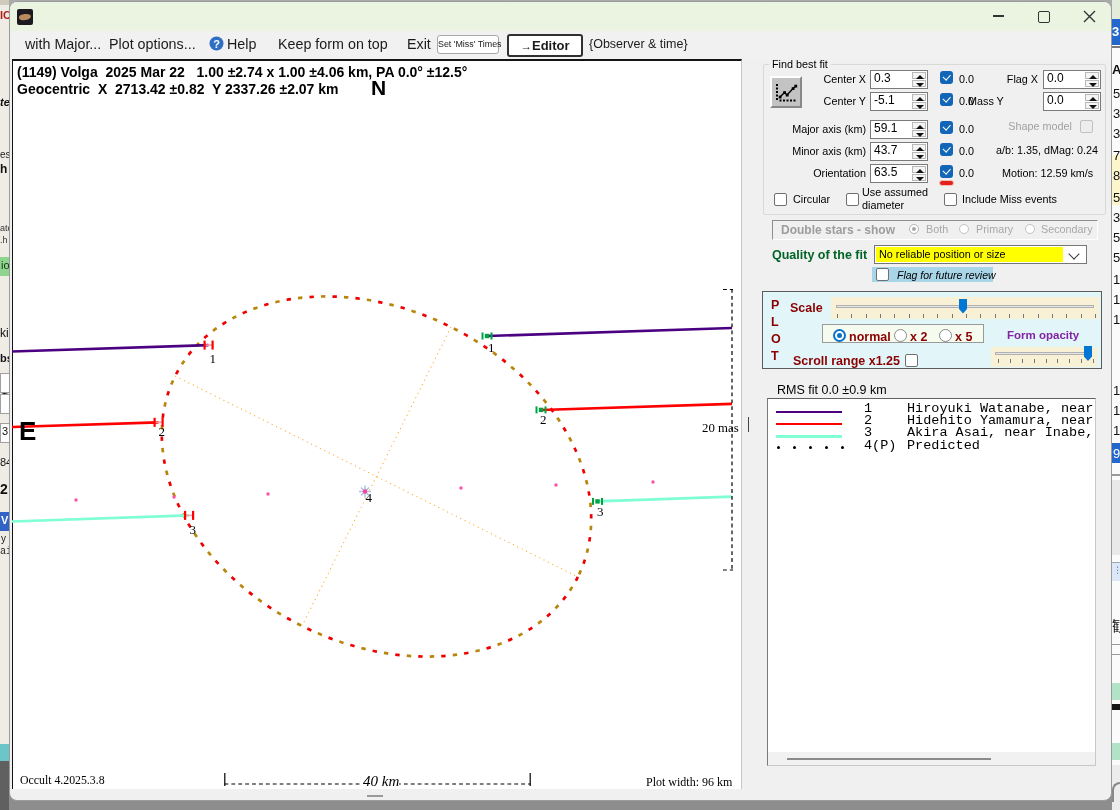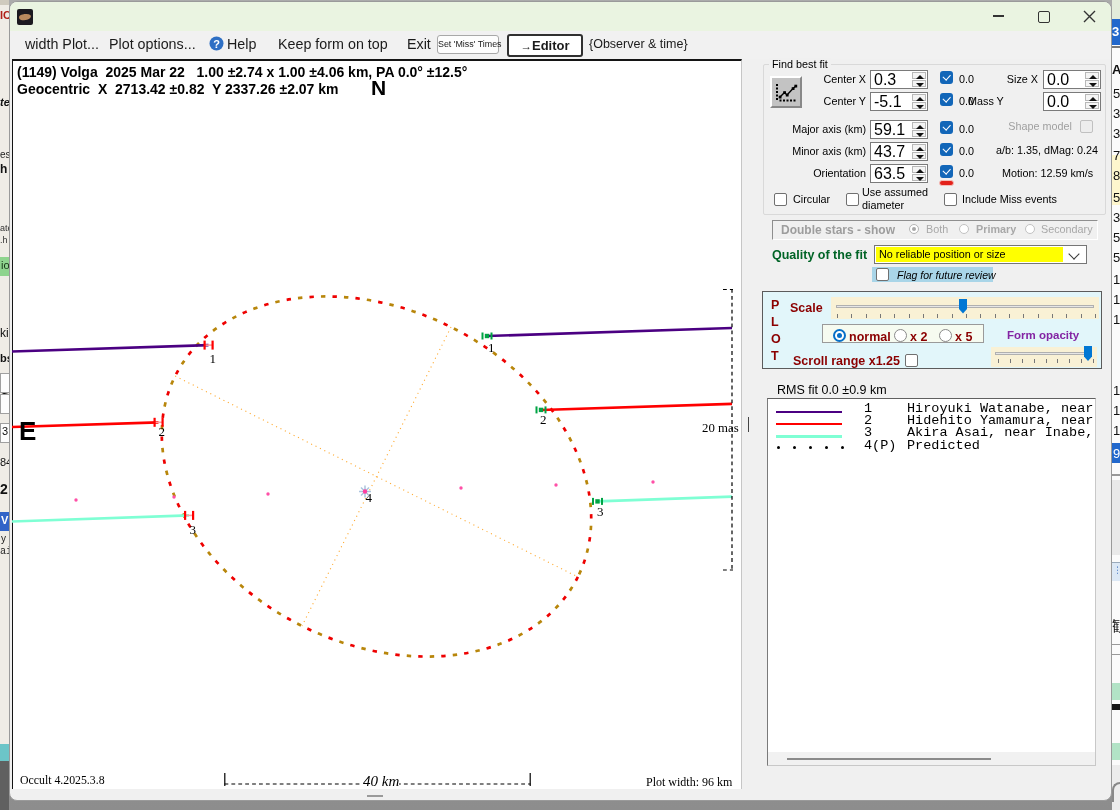--- a/index.html
+++ b/index.html
@@ -14,21 +14,21 @@
 .wbtn{position:absolute;top:0;color:#333;}
 #menubar{position:absolute;left:0;top:29px;width:100%;height:28px;background:#f1f1f1;}
 .mitem{position:absolute;top:5px;font-size:14.3px;white-space:nowrap;color:#1b1b1b;}
 
 #plot{position:absolute;left:2px;top:57px;width:728px;height:728px;background:#fff;border-top:2px solid #141414;border-left:1px solid #141414;border-right:1px solid #c6c6c6;box-sizing:content-box;}
 .ptxt{position:absolute;font-weight:bold;color:#000;white-space:pre;}
 .serif{font-family:"Liberation Serif", serif;}
 
 .lbl{position:absolute;font-size:10.8px;color:#000;white-space:nowrap;}
 .sbox{position:absolute;width:58px;height:19px;background:#fff;border:1px solid #7a7a7a;box-sizing:border-box;}
-.sbox .v{position:absolute;left:3px;top:0.5px;font-size:16px;}
+.sbox .v{position:absolute;left:3px;top:0.5px;font-size:12px;}
 .spin{position:absolute;right:1px;top:1px;width:14px;height:15px;}
 .spb{position:absolute;left:0;width:14px;height:7.5px;background:#f4f4f4;border:1px solid #b8b8b8;box-sizing:border-box;}
 .tri-u{position:absolute;left:3px;top:2px;width:0;height:0;border-left:4px solid transparent;border-right:4px solid transparent;border-bottom:4px solid #111;}
 .tri-d{position:absolute;left:3px;top:2px;width:0;height:0;border-left:4px solid transparent;border-right:4px solid transparent;border-top:4px solid #111;}
 .bluecb{position:absolute;width:13px;height:13px;background:#1266b8;border-radius:3px;}
 .bluecb i{position:absolute;left:3px;top:3px;width:6px;height:3.5px;border-left:1.6px solid #fff;border-bottom:1.6px solid #fff;transform:rotate(-48deg);}
 .cb{position:absolute;width:13px;height:13px;background:#fff;border:1px solid #707070;border-radius:2px;box-sizing:border-box;}
 .radio{position:absolute;width:13px;height:13px;border-radius:50%;background:#fff;border:1px solid #8a8a8a;box-sizing:border-box;}
 .maroon{color:#8b0000;font-weight:bold;font-size:12.5px !important;}
 </style>
@@ -102,21 +102,21 @@
     <div id="appicon">
         <span></span>
       </div>
     <div class="wbtn" style="left:983px;top:13px;width:11px;height:2px;background:#333;"></div>
     <div class="wbtn" style="left:1028px;top:9px;width:10px;height:10px;border:1.4px solid #333;border-radius:2px;"></div>
     <svg class="wbtn" style="left:1073px;top:8px;" width="13" height="13">
         <path d="M1 1 L12 12 M12 1 L1 12" stroke="#333" stroke-width="1.4"></path>
       </svg>
   </div>
   <div id="menubar">
-    <div class="mitem" style="left:15px;">width Plot...</div>
+    <div class="mitem" style="left:15px;">with Major...</div>
     <div class="mitem" style="left:99px;">Plot options...</div>
     <svg class="mitem" style="left:199px;top:4.5px" width="15" height="15">
         <circle cx="7.5" cy="7.5" r="7" fill="#2e6fc4"></circle>
         <text x="7.5" y="11.5" font-size="11" font-weight="bold" fill="#fff" text-anchor="middle">?</text>
       </svg>
     <div class="mitem" style="left:217px;">Help</div>
     <div class="mitem" style="left:268px;">Keep form on top</div>
     <div class="mitem" style="left:397px;">Exit</div>
     <div class="mitem" style="left:427px;top:4px;width:60px;height:17px;border:1px solid #a8a8a8;border-radius:3px;background:#fdfdfd;font-size:8.9px;text-align:center;line-height:17px;">Set 'Miss' Times</div>
     <div class="mitem" style="left:497px;top:3px;width:72px;height:19px;border:2px solid #303030;border-radius:3px;background:#fff;font-size:13px;font-weight:bold;text-align:center;line-height:19px;"><span style="font-size:11.5px;">→</span>Editor</div>
@@ -249,42 +249,42 @@
       <i></i>
     </div>
   <div class="bluecb" style="left:940px;top:165px;">
       <i></i>
     </div>
   <div class="abs lbl" style="left:959px;top:73px;">0.0</div>
   <div class="abs lbl" style="left:959px;top:95px;">0.0</div>
   <div class="abs lbl" style="left:959px;top:123px;">0.0</div>
   <div class="abs lbl" style="left:959px;top:145px;">0.0</div>
   <div class="abs lbl" style="left:959px;top:167px;">0.0</div>
-  <div class="abs lbl" style="left:968px;top:73px;width:70px;text-align:right;">Size X</div>
+  <div class="abs lbl" style="left:968px;top:73px;width:70px;text-align:right;">Flag X</div>
   <div class="abs lbl" style="left:968px;top:95px;width:70px;text-align:left;">Mass Y</div>
   <div class="abs lbl" style="left:1002px;top:120px;width:70px;text-align:right;color:#a0a0a0;">Shape model</div>
   <div class="cb" style="left:1080px;top:119.5px;border-color:#c0c0c0;background:#ededed;"></div>
   <div class="abs lbl" style="left:996px;top:144px;">a/b: 1.35, dMag: 0.24</div>
   <div class="abs lbl" style="left:1002px;top:166.5px;">Motion: 12.59 km/s</div>
   <div class="abs" style="left:939px;top:179.5px;width:15px;height:6px;background:#e3211a;border:1.5px solid #f3beb9;border-radius:3px;box-sizing:border-box;"></div>
   <div class="cb" style="left:774px;top:192.5px;"></div>
   <div class="abs lbl" style="left:793px;top:192.5px;">Circular</div>
   <div class="cb" style="left:846px;top:192.5px;"></div>
   <div class="abs lbl" style="left:862px;top:186px;line-height:12.5px;">Use assumed<br>diameter</div>
   <div class="cb" style="left:944px;top:192.5px;"></div>
   <div class="abs lbl" style="left:962px;top:192.5px;">Include Miss events</div>
 
   <div class="abs" style="left:772px;top:219.5px;width:324px;height:18px;background:#f0f0f0;border-top:1px solid #8e8e8e;border-left:1px solid #8e8e8e;border-right:1px solid #fff;border-bottom:1px solid #fff;box-sizing:content-box;"></div>
   <div class="abs lbl" style="left:781px;top:223px;font-weight:bold;font-size:12px;color:#9d9d9d;">Double stars - show</div>
   <div class="radio" style="left:909px;top:223.5px;width:10px;height:10px;border-color:#b5b5b5;">
       <span style="position:absolute;left:2px;top:2px;width:4px;height:4px;border-radius:50%;background:#a8a8a8;"></span>
     </div>
   <div class="abs lbl" style="left:926px;top:222.5px;color:#a8a8a8;">Both</div>
   <div class="radio" style="left:959px;top:223.5px;width:10px;height:10px;border-color:#c2c2c2;"></div>
-  <div class="abs lbl" style="left:976px;top:222.5px;color:#a8a8a8;font-weight:bold;">Primary</div>
+  <div class="abs lbl" style="left:976px;top:222.5px;color:#a8a8a8;">Primary</div>
   <div class="radio" style="left:1025px;top:223.5px;width:10px;height:10px;border-color:#c2c2c2;"></div>
   <div class="abs lbl" style="left:1041px;top:222.5px;color:#a8a8a8;">Secondary</div>
 
   <div class="abs lbl" style="left:772px;top:248px;font-weight:bold;font-size:12.5px;color:#006426;">Quality of the fit</div>
   <div class="abs" style="left:874px;top:244.5px;width:213px;height:19px;background:#fff;border:1px solid #767676;box-sizing:border-box;">
     <span style="position:absolute;left:1px;top:1px;width:187px;height:15px;background:#ffff00;"></span>
     <span style="position:absolute;left:4px;top:2.5px;font-size:10.8px;">No reliable position or size</span>
     <span style="position:absolute;right:8px;top:4px;width:7px;height:7px;border-right:1.6px solid #3a3a3a;border-bottom:1.6px solid #3a3a3a;transform:rotate(45deg);transform-origin:center;"></span>
   </div>
   <div class="abs" style="left:872px;top:267px;width:121px;height:15px;background:#a9d5e8;"></div>

